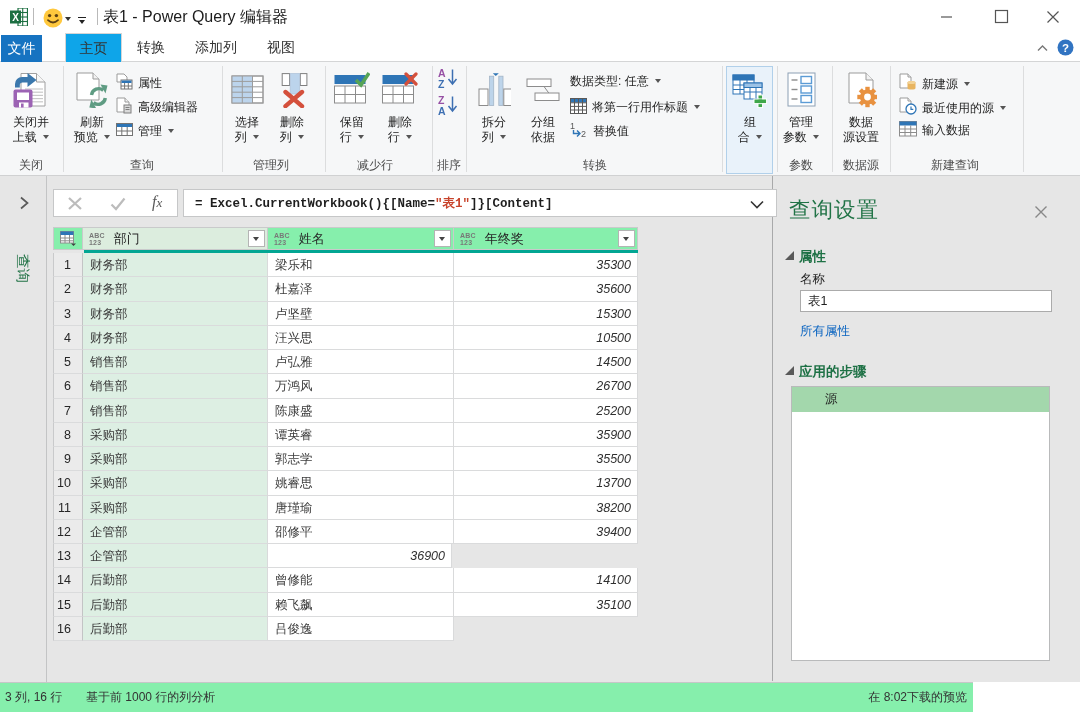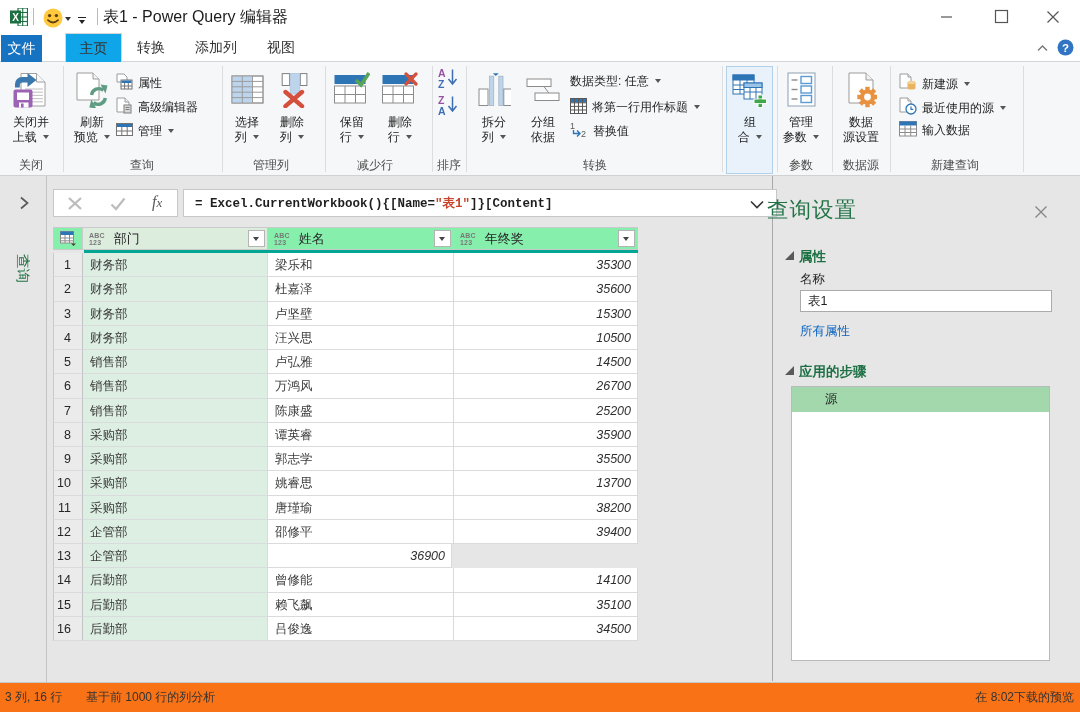--- a/index.html
+++ b/index.html
@@ -48,30 +48,30 @@
   .dcell { border-right:1px solid #d9dadb; border-bottom:1px solid #dadbdc; font-size:12.5px; color:#3c3c3c; line-height:24px; white-space:nowrap; overflow:hidden; }
   .rn { width:30px; background:#ebebeb; border-left:1px solid #c9cacb; text-align:right; padding-right:11px; font-size:12.5px; color:#262626; border-right:1px solid #c3c4c5; }
   .dept { width:185px; background:#ddefe3; padding-left:7px; font-family:"Liberation Serif",serif; }
   .name { width:186px; background:#fff; padding-left:7px; font-family:"Liberation Serif",serif; }
   .bonus { width:184px; background:#fff; text-align:right; padding-right:6px; font-style:italic; color:#303030; }
   .abc { font-family:"Liberation Sans",sans-serif; font-size:7px; color:#787878; line-height:7px; font-weight:bold; margin:0 9px 0 6px; letter-spacing:0.2px; }
   .fbtn { margin-left:auto; margin-right:2px; width:17.5px; height:17.5px; background:#fff; border:1px solid #b4b4b4; display:flex; align-items:center; justify-content:center; }
   .fbtn .da { margin-left:0; vertical-align:0; border-top-color:#444; }
 
   
-  #qtitle { position:absolute; left:767px; top:19px; font-size:21.5px; color:#217346; letter-spacing:1px; }
+  #qtitle { position:absolute; left:789px; top:19px; font-size:21.5px; color:#217346; letter-spacing:1px; }
   .tri { position:absolute; width:0; height:0; border-left:9px solid transparent; border-bottom:9px solid #595959; }
   .sechead { position:absolute; font-size:13.5px; font-weight:bold; color:#1e7145; }
   #nameinput { position:absolute; left:800px; top:114px; width:252px; height:22px; background:#fff; border:1px solid #ababab; font-size:12.5px; color:#1e1e1e; line-height:20px; padding-left:7px; }
   #allprops { position:absolute; left:800px; top:147px; font-size:12.5px; color:#0a64c0; }
   #stepsbox { position:absolute; left:791px; top:210px; width:259px; height:275px; background:#fff; border:1px solid #b9babb; }
   #steprow { height:25px; background:#a3d7ac; font-size:12.5px; color:#1e1e1e; line-height:25px; padding-left:33px; }
 
   
-  #statusbar { left:0; top:682px; width:1080px; height:30px; background:#f97316; border-top:1px solid #c6c7c8; font-size:12px; color:#333; }
+  #statusbar { left:0; top:682px; width:973px; height:30px; background:#86efac; border-top:1px solid #c6c7c8; font-size:12px; color:#333; }
 </style>
 </head>
 <body>
 <div class="abs" id="titlebar">
 
   <svg class="abs" style="left:10px;top:8px" width="18" height="18" viewBox="0 0 18 18">
     <rect x="8" y="0" width="9.5" height="18" fill="#fff" stroke="#1d6f42" stroke-width="1.2"></rect>
     <line x1="8" y1="4.5" x2="17.5" y2="4.5" stroke="#1d6f42" stroke-width="1.1"></line>
     <line x1="8" y1="9" x2="17.5" y2="9" stroke="#1d6f42" stroke-width="1.1"></line>
     <line x1="8" y1="13.5" x2="17.5" y2="13.5" stroke="#1d6f42" stroke-width="1.1"></line>
@@ -532,21 +532,20 @@
     <div class="drow">
         <div class="dcell rn">15</div>
         <div class="dcell dept">后勤部</div>
         <div class="dcell name">赖飞飙</div>
         <div class="dcell bonus">35100</div>
       </div>
     <div class="drow">
         <div class="dcell rn">16</div>
         <div class="dcell dept">后勤部</div>
         <div class="dcell name">吕俊逸</div>
-        <div class="dcell bonus">34500</div>
       </div>
   </div>
 
   <div id="qtitle">查询设置</div>
   <svg class="abs" style="left:1034px;top:29px" width="14" height="14" viewBox="0 0 14 14">
       <path d="M1.5 1.5 L12.5 12.5 M12.5 1.5 L1.5 12.5" stroke="#888" stroke-width="1.4"></path>
     </svg>
   <div class="tri" style="left:785px;top:75px"></div>
   <div class="sechead" style="left:799px;top:72px">属性</div>
   <div class="abs" style="left:800px;top:95px;font-size:12.5px;color:#1e1e1e">名称</div>

